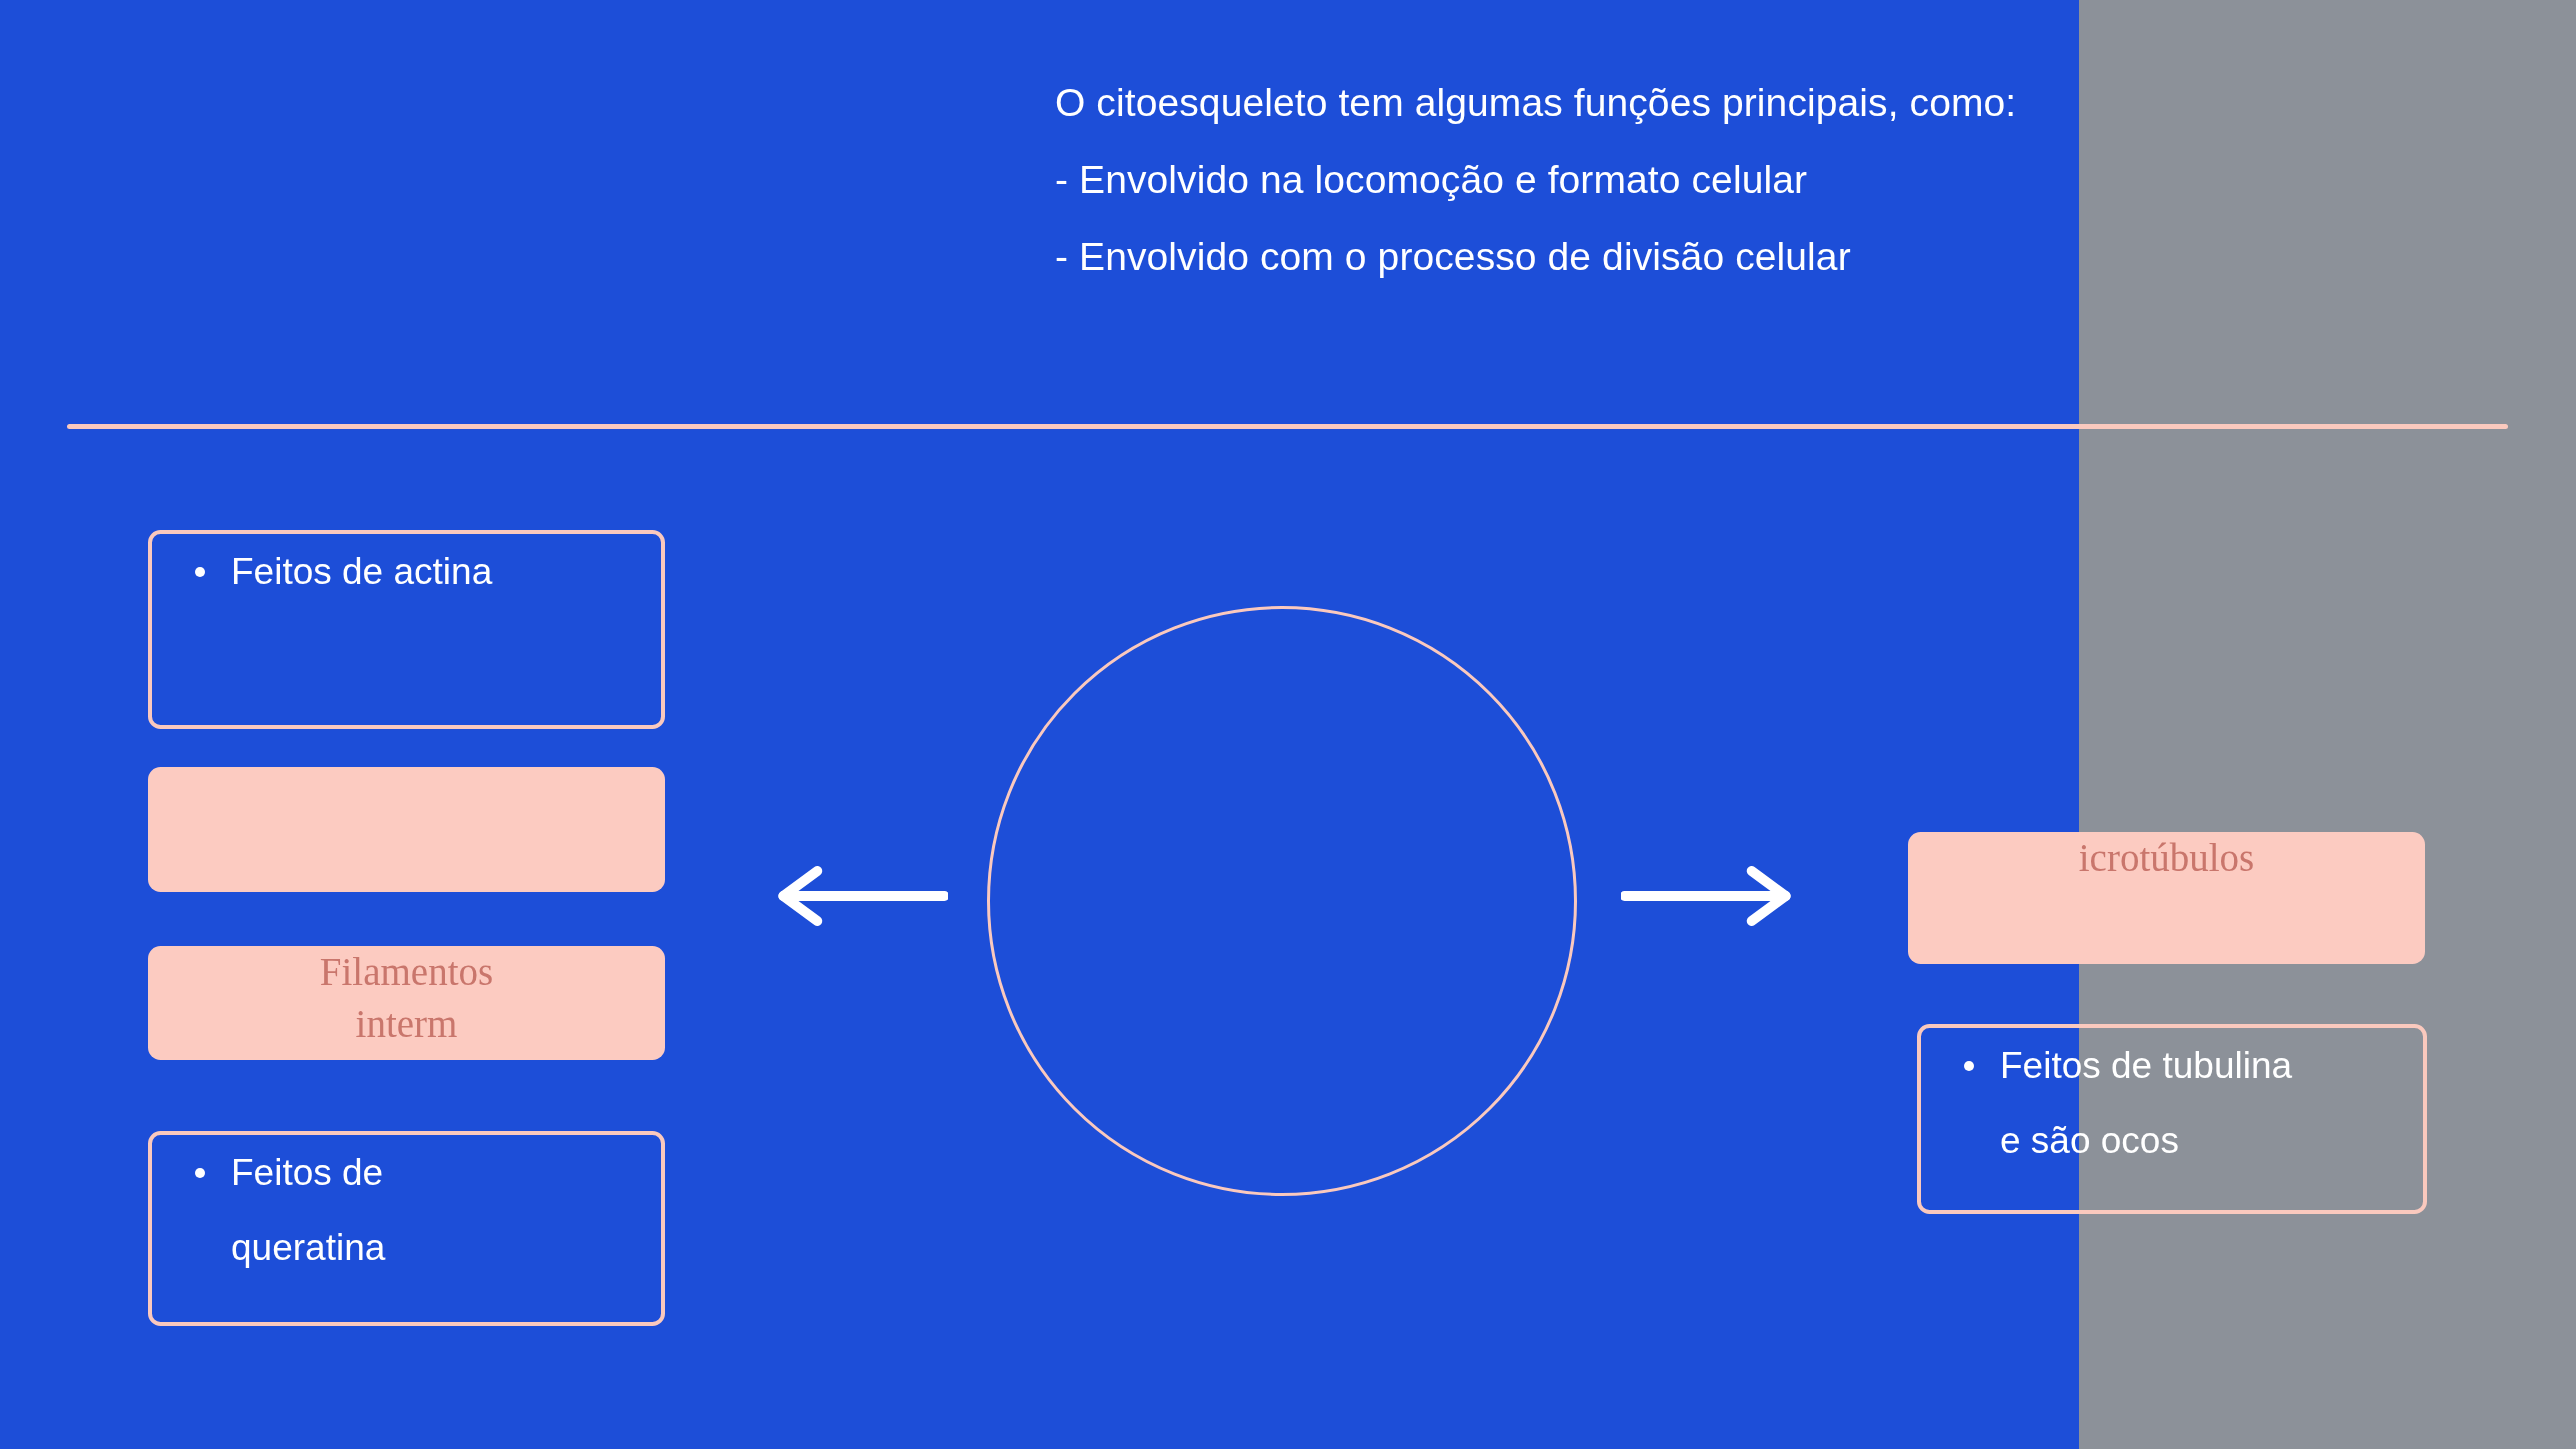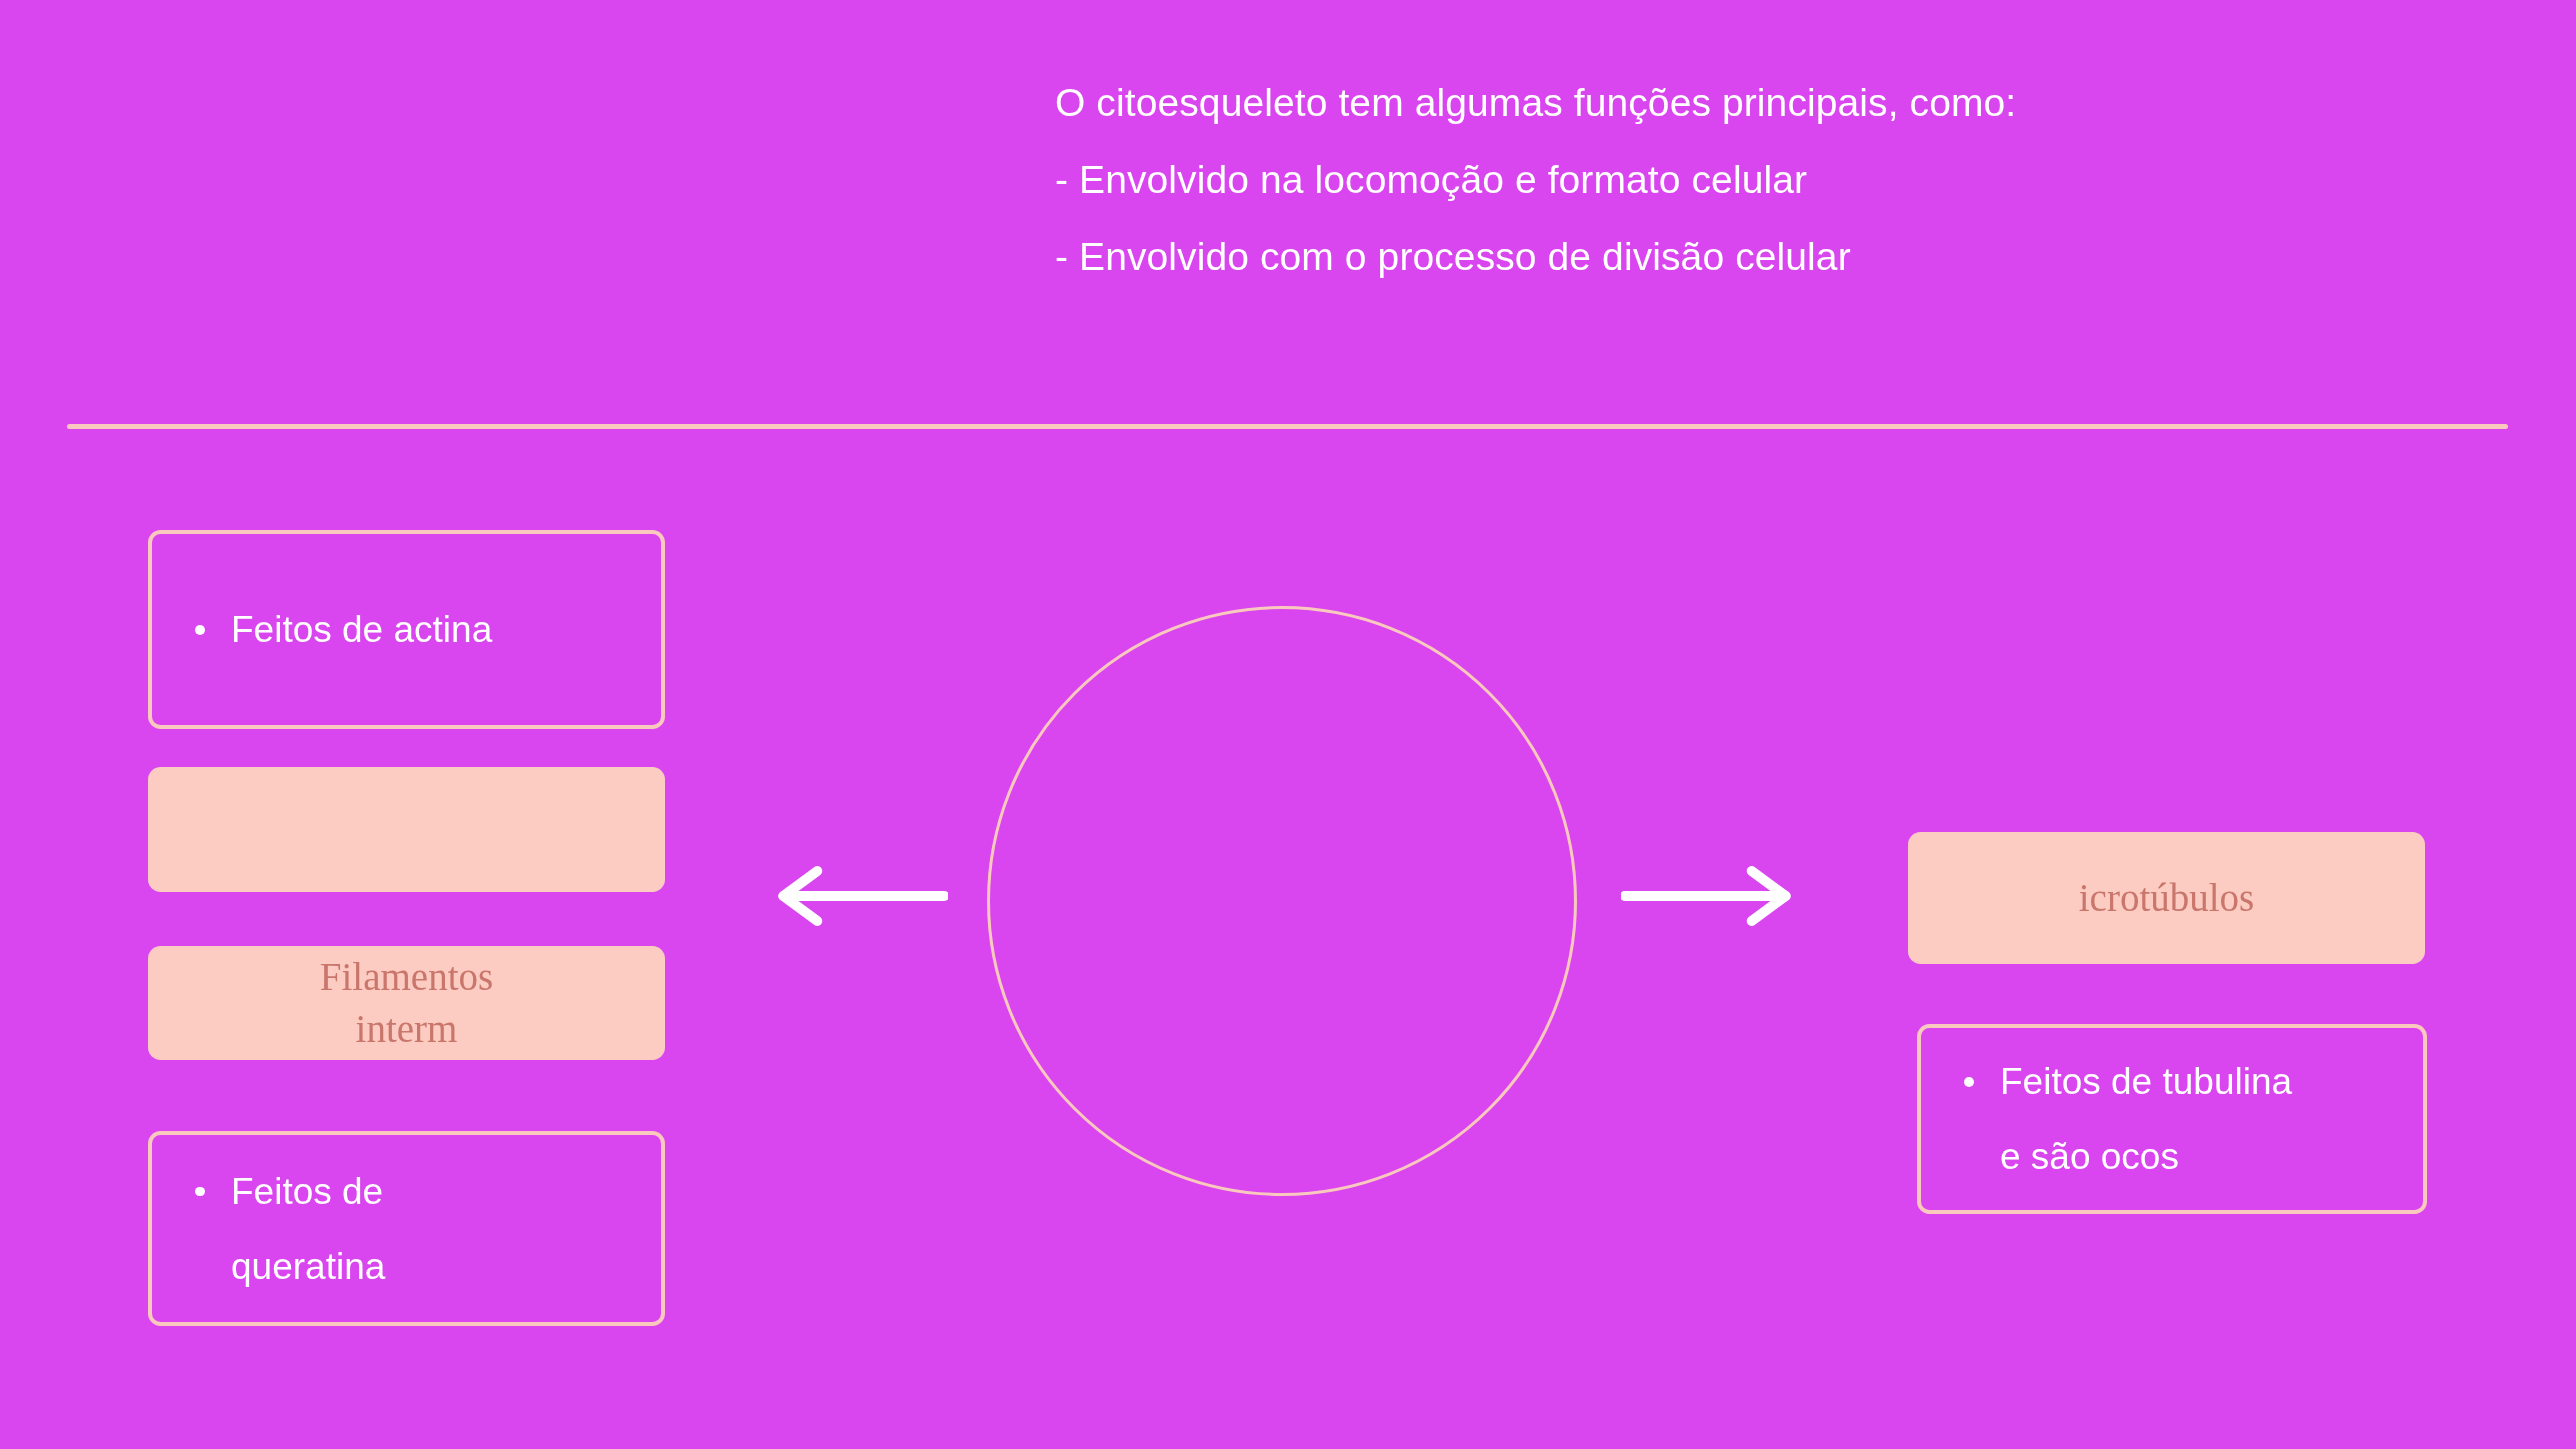--- a/index.html
+++ b/index.html
@@ -11,23 +11,23 @@
     width: 2576px;
     height: 1449px;
     background: #8C9199;
     font-family: "Liberation Sans", sans-serif;
     overflow: hidden;
     position: relative;
   }
 
   .canvas {
     position: relative;
-    width: 2576px;
+    width: 2079px;
     height: 1449px;
-    background: #d946ef;
+    background: #1d4ed8;
   }
 
   
   .header-block {
     position: absolute;
     left: 1055px;
     top: 64px;
     width: 1270px;
   }
   .header-line {
@@ -51,21 +51,21 @@
     border-radius: 2.7px;
   }
 
   
   .node-box {
     position: absolute;
     box-sizing: border-box;
     border-radius: 12.5px;
     display: flex;
     flex-direction: column;
-    justify-content: center;
+    justify-content: flex-start;
   }
   .node-box.outlined {
     border: 4.5px solid #FAC9BE;
     background: transparent;
   }
   .node-box.filled {
     background: #FCCBC1;
     border: none;
   }
 

